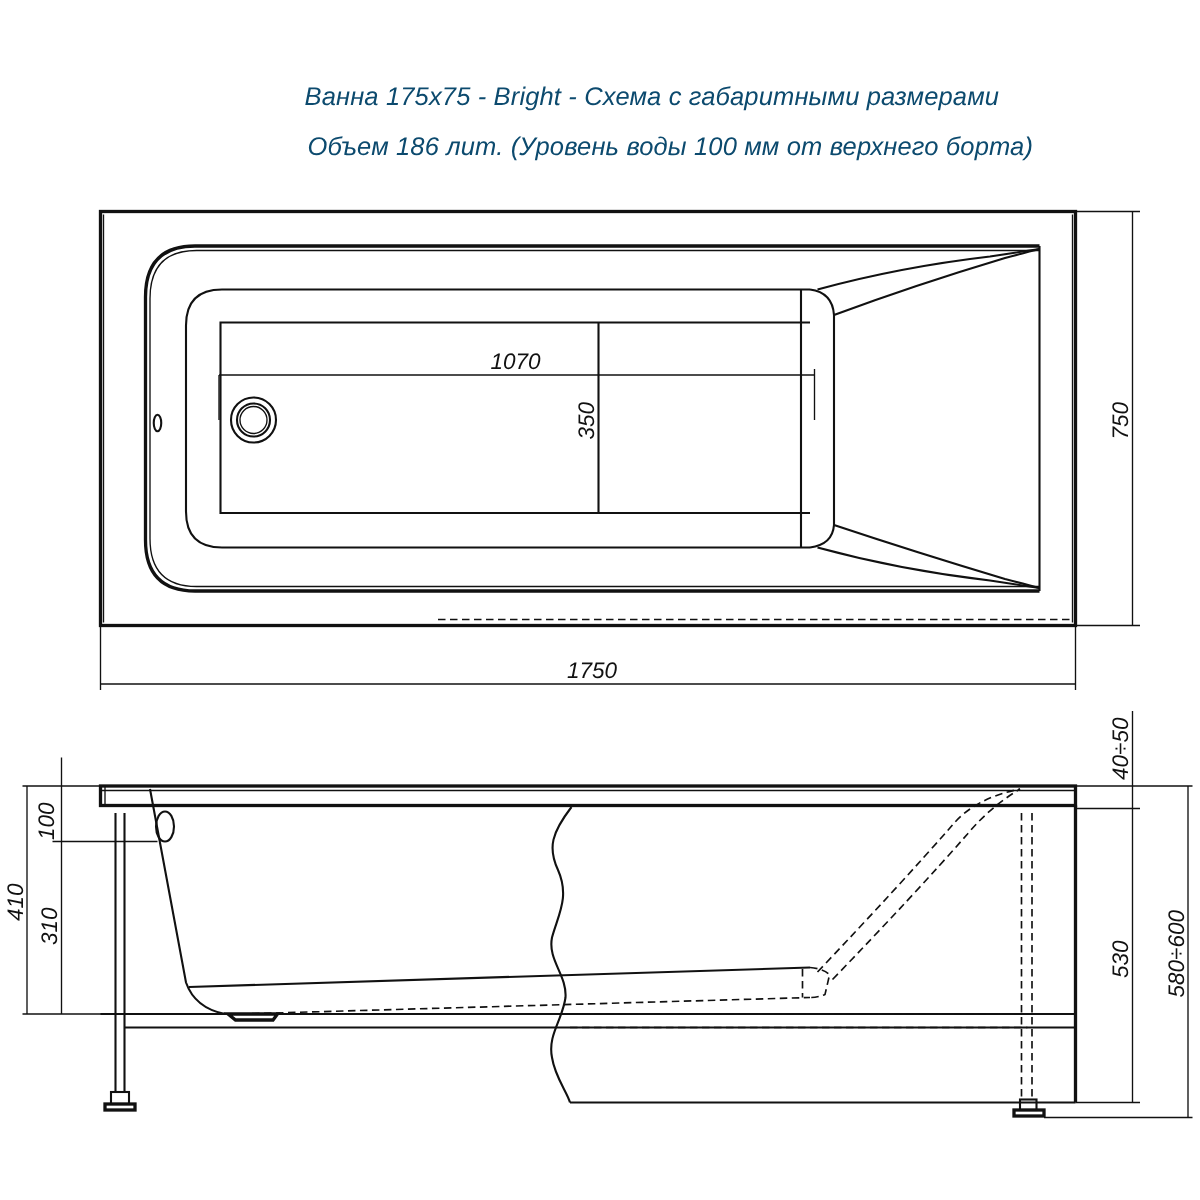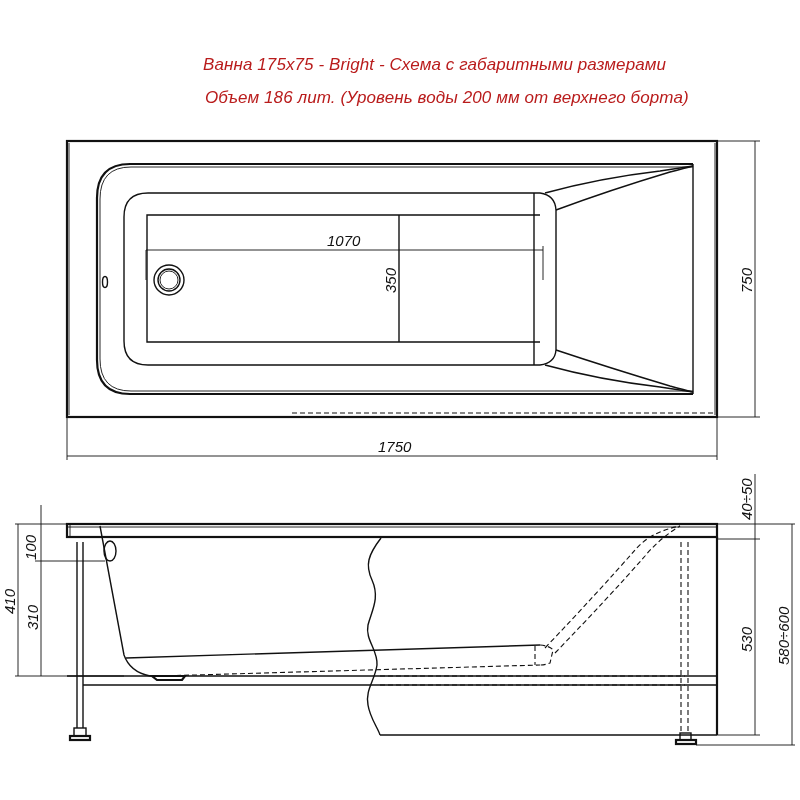--- a/index.html
+++ b/index.html
@@ -1,31 +1,31 @@
 <!DOCTYPE html>
 <html><head>
   <meta charset="utf-8">
   <style>
     html, body { margin: 0; padding: 0; background: #ffffff; }
     body { width: 800px; height: 800px; position: relative; overflow: hidden; font-family: "Liberation Sans", sans-serif; }
-    .title { position: absolute; font-style: italic; font-size: 17px; color: #b91c1c; white-space: nowrap; letter-spacing: 0.1px; }
+    .title { position: absolute; font-style: italic; font-size: 17px; color: #0c4a6e; white-space: nowrap; letter-spacing: 0.1px; }
     #title-1 { left: 203px; top: 55px; }
     #title-2 { left: 205px; top: 88px; }
     svg { position: absolute; left: 0; top: 0; }
     svg text { font-family: "Liberation Sans", sans-serif; font-style: italic; font-size: 15px; fill: #111; }
     .ln { stroke: #111; fill: none; stroke-width: 1.4; }
     .th { stroke: #111; fill: none; stroke-width: 2.2; }
     .tn { stroke: #111; fill: none; stroke-width: 0.9; }
     .ds { stroke: #111; fill: none; stroke-width: 1.1; stroke-dasharray: 5 3; }
   </style>
 </head>
 <body>
 
 <div id="title-1" class="title">Ванна 175х75 - Bright - Схема с габаритными размерами</div>
-<div id="title-2" class="title">Объем 186 лит. (Уровень воды 200 мм от верхнего борта)</div>
+<div id="title-2" class="title">Объем 186 лит. (Уровень воды 100 мм от верхнего борта)</div>
 
 <svg width="800" height="800" viewBox="0 0 800 800">
 
   <g>
 
     <rect class="th" x="67" y="141" width="650" height="276"></rect>
     <line class="tn" x1="69" y1="143" x2="69" y2="415"></line>
     <line class="tn" x1="715" y1="143" x2="715" y2="415"></line>
     <line class="ds" x1="292" y1="413" x2="714" y2="413"></line>
 

